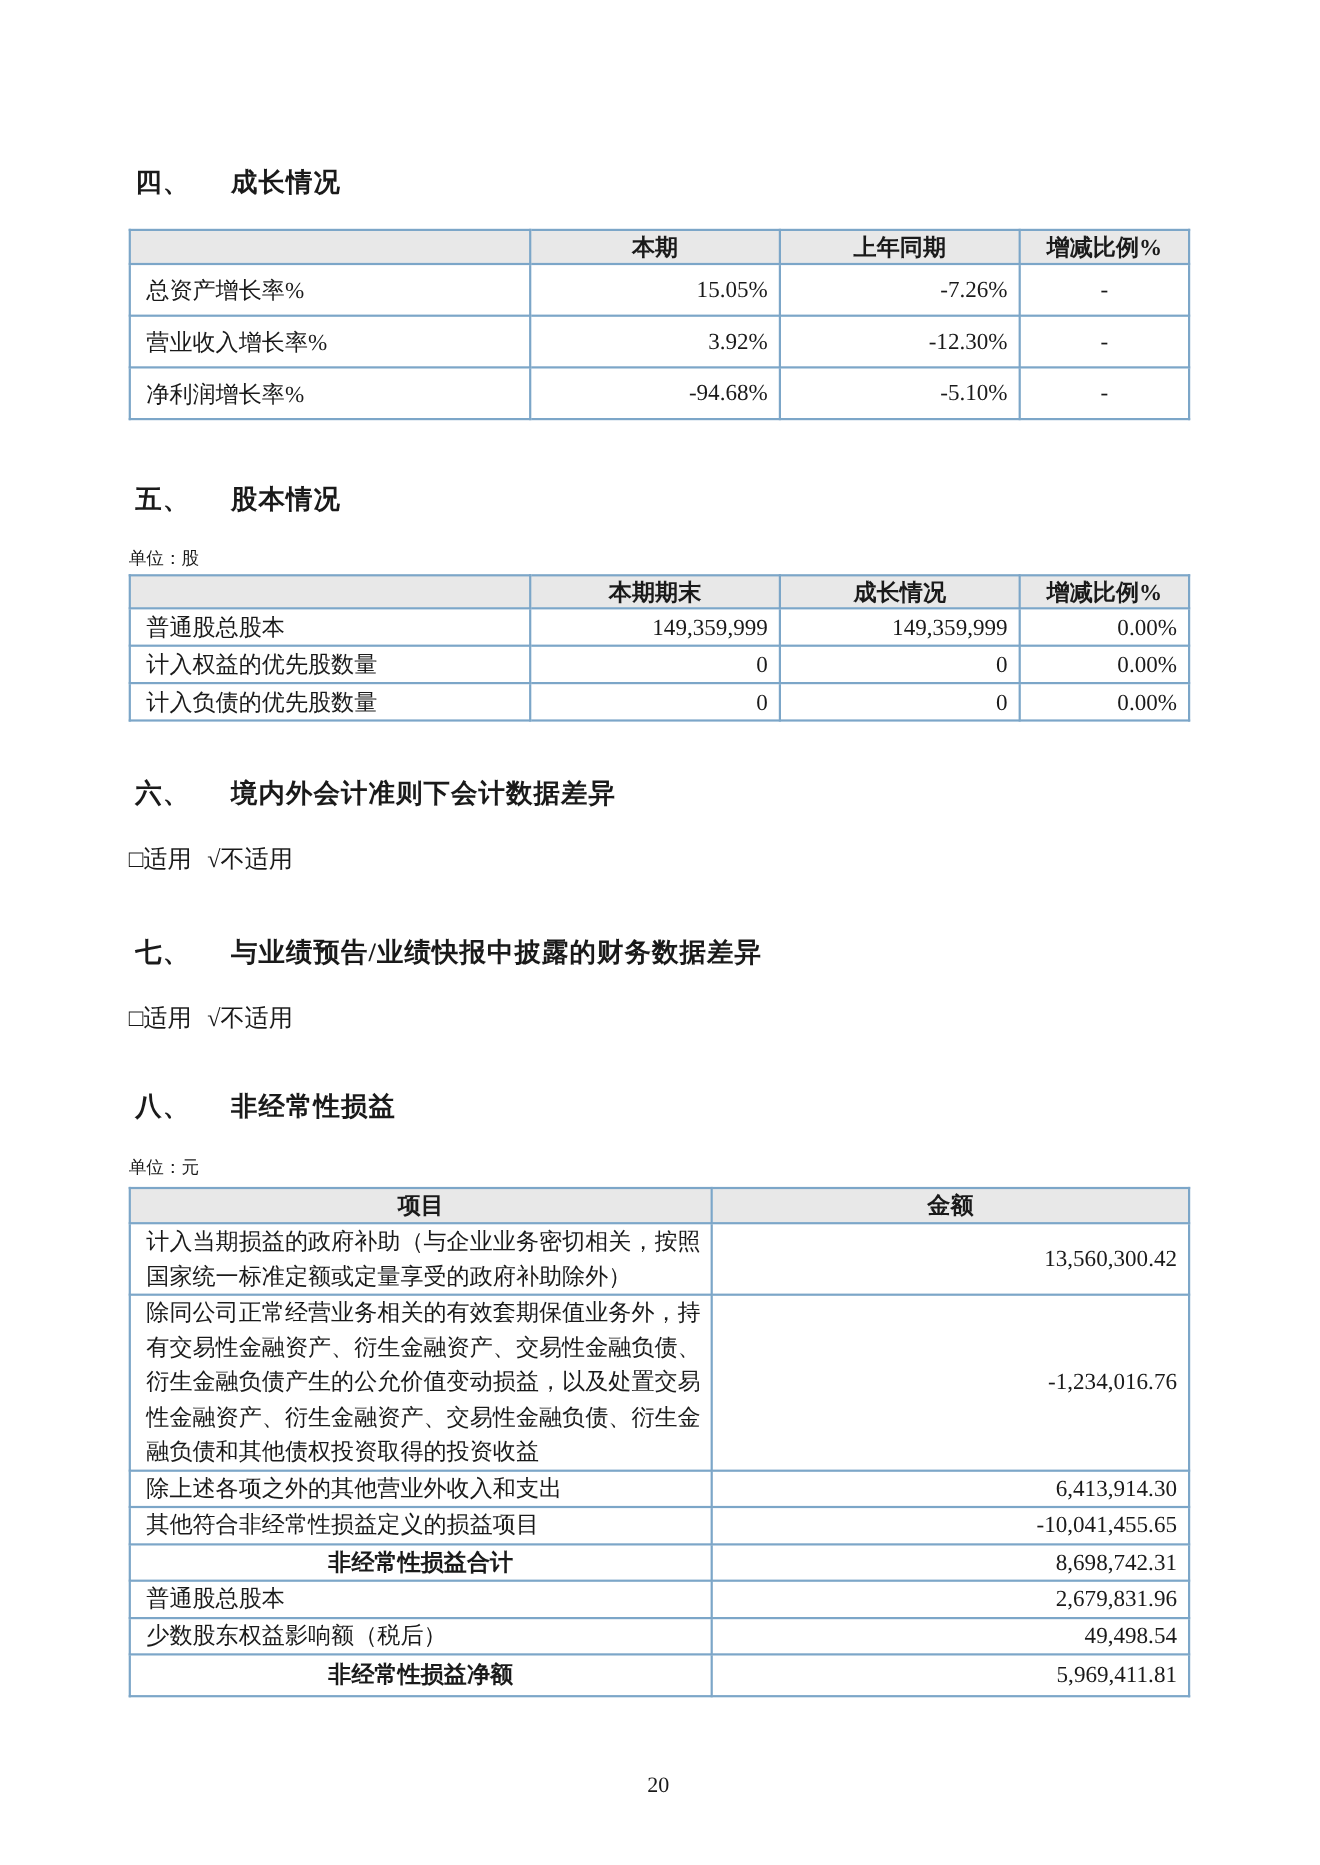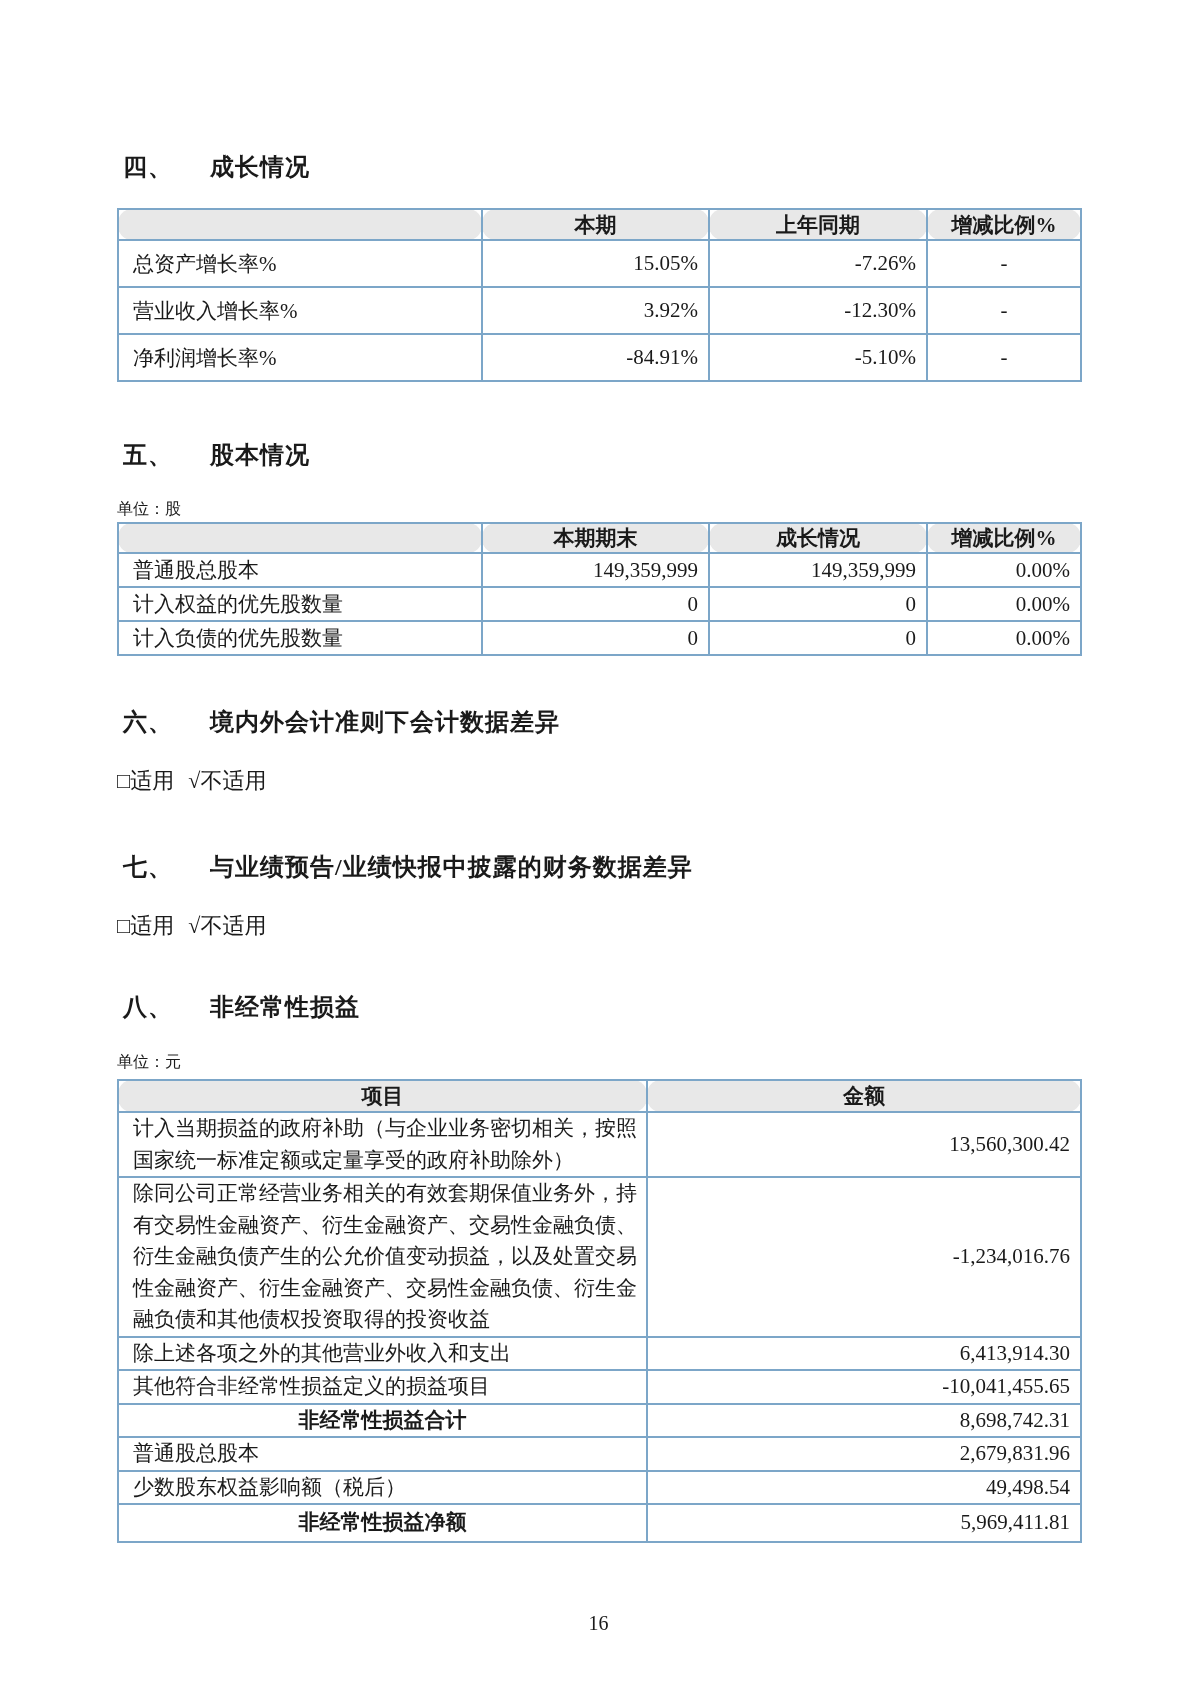--- a/index.html
+++ b/index.html
@@ -49,21 +49,20 @@
     table-layout:fixed;
     width:963px;
     font-size:21px;
   }
   th, td { border:2px solid #7ca6c8; vertical-align:middle; overflow:hidden; }
   th {
     background:#e8e8e8;
     font-weight:bold;
     text-align:center;
     padding:0 4px;
-    border-radius:14px;
   }
   td.label { text-align:left; padding:0 8px 0 14px; }
   td.num   { text-align:right; padding:0 10px 0 8px; white-space:nowrap; }
   td.dash  { text-align:center; padding:0 4px; }
   tr.hrow1 { height:31px; }
   tr.drow1 { height:47px; }
   tr.hrow2 { height:28px; }
   tr.drow2 { height:34px; }
 
   
@@ -112,21 +111,21 @@
           <td class="dash">-</td>
         </tr>
         <tr class="drow1">
           <td class="label">营业收入增长率%</td>
           <td class="num">3.92%</td>
           <td class="num">-12.30%</td>
           <td class="dash">-</td>
         </tr>
         <tr class="drow1">
           <td class="label">净利润增长率%</td>
-          <td class="num">-84.91%</td>
+          <td class="num">-94.68%</td>
           <td class="num">-5.10%</td>
           <td class="dash">-</td>
         </tr>
       </tbody>
     </table>
 
     <div class="sec-heading mt-s5">
       <span class="sec-num">五、</span>
       <span>股本情况</span>
     </div>
@@ -235,16 +234,16 @@
           <td class="label">少数股东权益影响额（税后）</td>
           <td class="num">49,498.54</td>
         </tr>
         <tr class="t3-last total">
           <td class="label">非经常性损益净额</td>
           <td class="num">5,969,411.81</td>
         </tr>
       </tbody>
     </table>
 
-    <div class="page-num mt-pg">16</div>
+    <div class="page-num mt-pg">20</div>
 
   </div>
 </div>
 
 </body></html>

